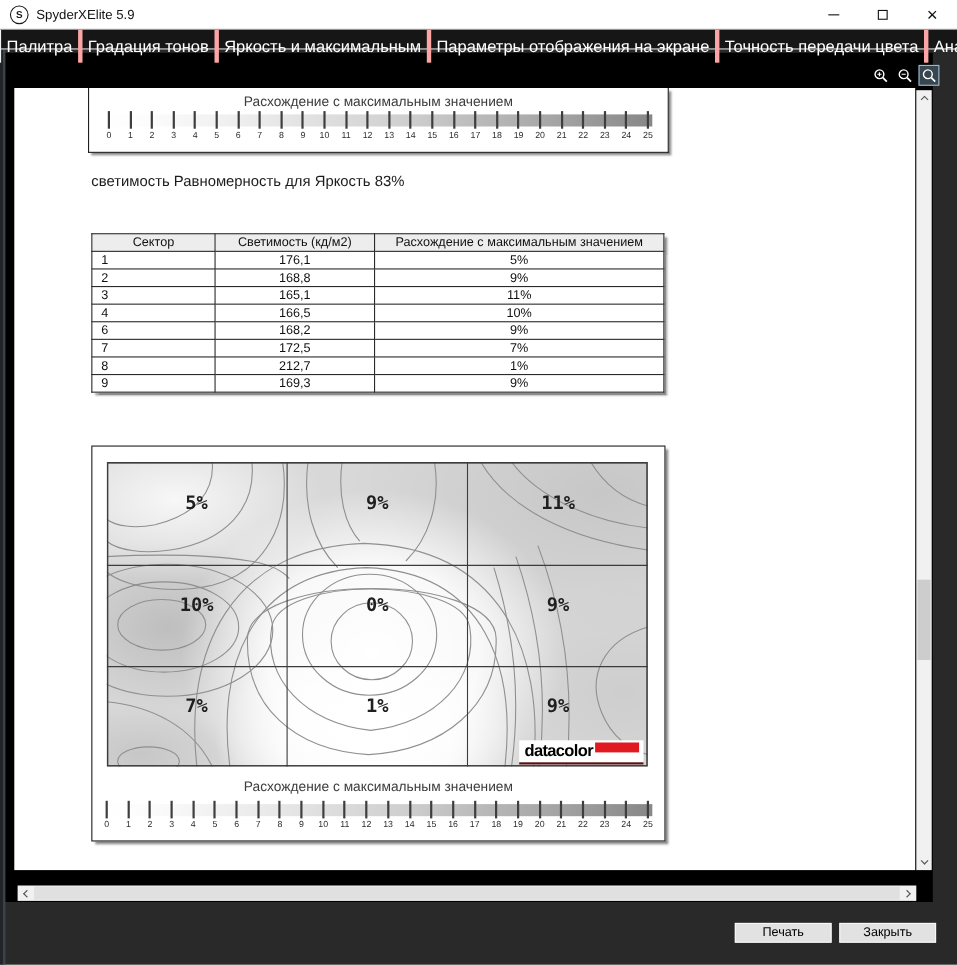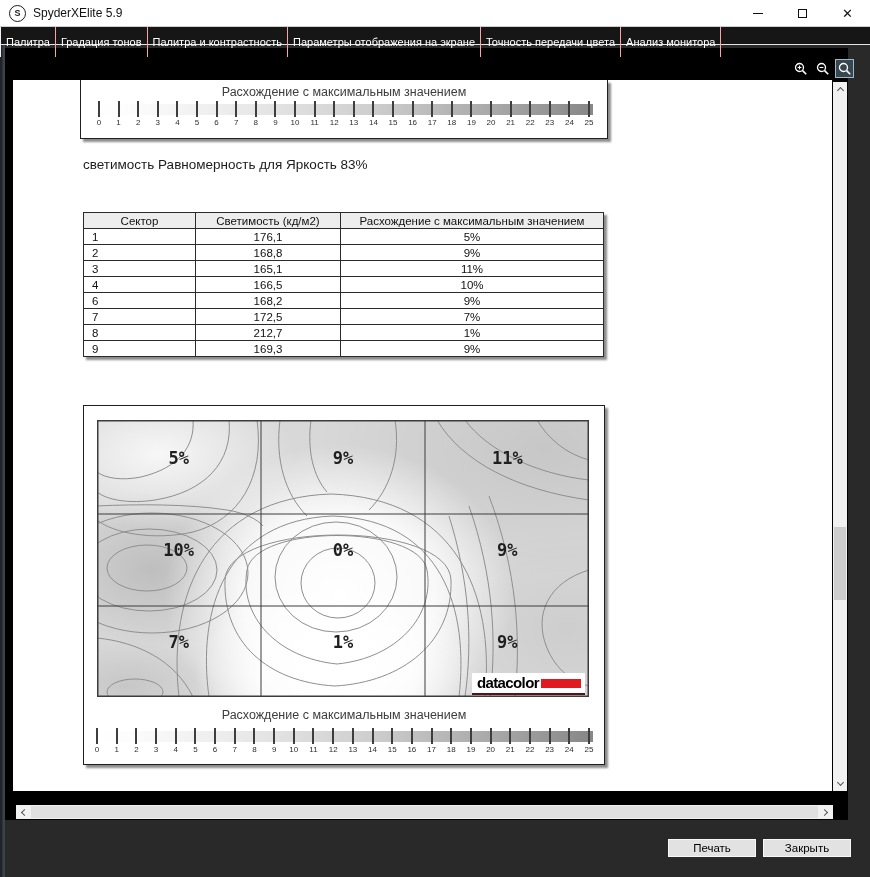--- a/index.html
+++ b/index.html
@@ -16,22 +16,22 @@
   .title-text { margin-left:7px; font-size:12px; color:#111; }
   .win-controls { margin-left:auto; display:flex; height:100%; }
   .win-btn { width:45px; height:100%; display:flex; align-items:center; justify-content:center; }
   .min-glyph { width:10px; height:1px; background:#111; }
   .max-glyph { width:9px; height:9px; border:1px solid #111; box-sizing:border-box; }
   .close-glyph { font-size:13px; color:#111; line-height:1; }
 
   
   .tabbar { position:absolute; top:27px; left:0; width:870px; height:18px; background:#161616;
     border-bottom:1px solid #e3e3e3; box-sizing:border-box; display:flex; align-items:stretch; z-index:30; }
-  .tab { display:flex; align-items:center; padding:15px 5px; font-size:11px; color:#ffffff;
-    border-right:1px solid #fca5a5; white-space:nowrap; }
+  .tab { display:flex; align-items:center; padding:15px 5px; font-size:15px; color:#ffffff;
+    border-right:4px solid #fca5a5; white-space:nowrap; }
   .tab:first-child { border-left:1px solid #f2f2f2; }
   .tab.selected { background:#58a3e7; color:#000000; }
 
   
   .left-frame { position:absolute; left:0; top:27px; width:5px; height:850px;
     background:linear-gradient(to right,#212529 45%,#3b424a 55%); z-index:5; }
 
   
   .zoom-toolbar { position:absolute; top:59px; right:16px; display:flex; gap:3px; z-index:40; }
   .zoom-btn { width:19px; height:19px; box-sizing:border-box; display:flex; align-items:center;
@@ -77,21 +77,21 @@
   .uni-table th { background:#ededed; }
   .uni-table td.col-first { text-align:left; padding-left:8px; }
 
   
   .contour-panel { position:absolute; left:70px; top:325px; width:522px; height:360px; background:#fff;
     border:1px solid #1f1f1f; box-shadow:3px 3px 2px rgba(0,0,0,0.45); box-sizing:border-box; }
   .contour-map { position:absolute; left:13px; top:14px; width:492px; height:277px; }
   .contour-map svg { position:absolute; left:0; top:0; }
   .contour-label { position:absolute; transform:translate(-50%,-50%);
     font-family:"DejaVu Sans Mono", monospace; font-weight:bold; font-size:17px; color:#1f1f1f; }
-  .dc-logo { position:absolute; right:4px; bottom:2px; background:#ffffff; display:flex; align-items:flex-end;
+  .dc-logo { position:absolute; right:4px; bottom:2px; background:#ffffff; display:flex; align-items:flex-start;
     padding:2px 4px 3px 5px; border-bottom:2px solid #5d1212; }
   .dc-text { font-size:15px; font-weight:bold; letter-spacing:-0.6px; color:#000; line-height:1; }
   .dc-bar { width:40px; height:9px; margin-left:2px; margin-bottom:2px; }
   .panel-scale-title { position:absolute; top:302px; left:0; width:100%; text-align:center; font-size:12.5px; color:#3d3d3d; }
   .panel-scale { position:absolute; left:13px; top:322px; width:492px; height:27px; margin:0; }
 
   
   .footer-btn { position:absolute; width:88px; height:18px; background:#e2e2e2; border:1px solid #f7f7f7;
     box-sizing:border-box; font-size:11.5px; color:#000; display:flex; align-items:center; justify-content:center; z-index:20; }
   .print-btn { left:668px; top:839px; }
@@ -112,21 +112,21 @@
       </div>
     <div class="win-btn">
         <div class="close-glyph">✕</div>
       </div>
   </div>
 </div>
 
 <div class="tabbar">
   <div class="tab">Палитра</div>
   <div class="tab">Градация тонов</div>
-  <div class="tab">Палитра и контрастность</div>
+  <div class="tab">Яркость и максимальным</div>
   <div class="tab">Параметры отображения на экране</div>
   <div class="tab">Точность передачи цвета</div>
   <div class="tab">Анализ монитора</div>
 </div>
 
 <div class="left-frame"></div>
 
 <div class="zoom-toolbar">
   <div class="zoom-btn">
     <svg width="14" height="14" viewBox="0 0 14 14">

